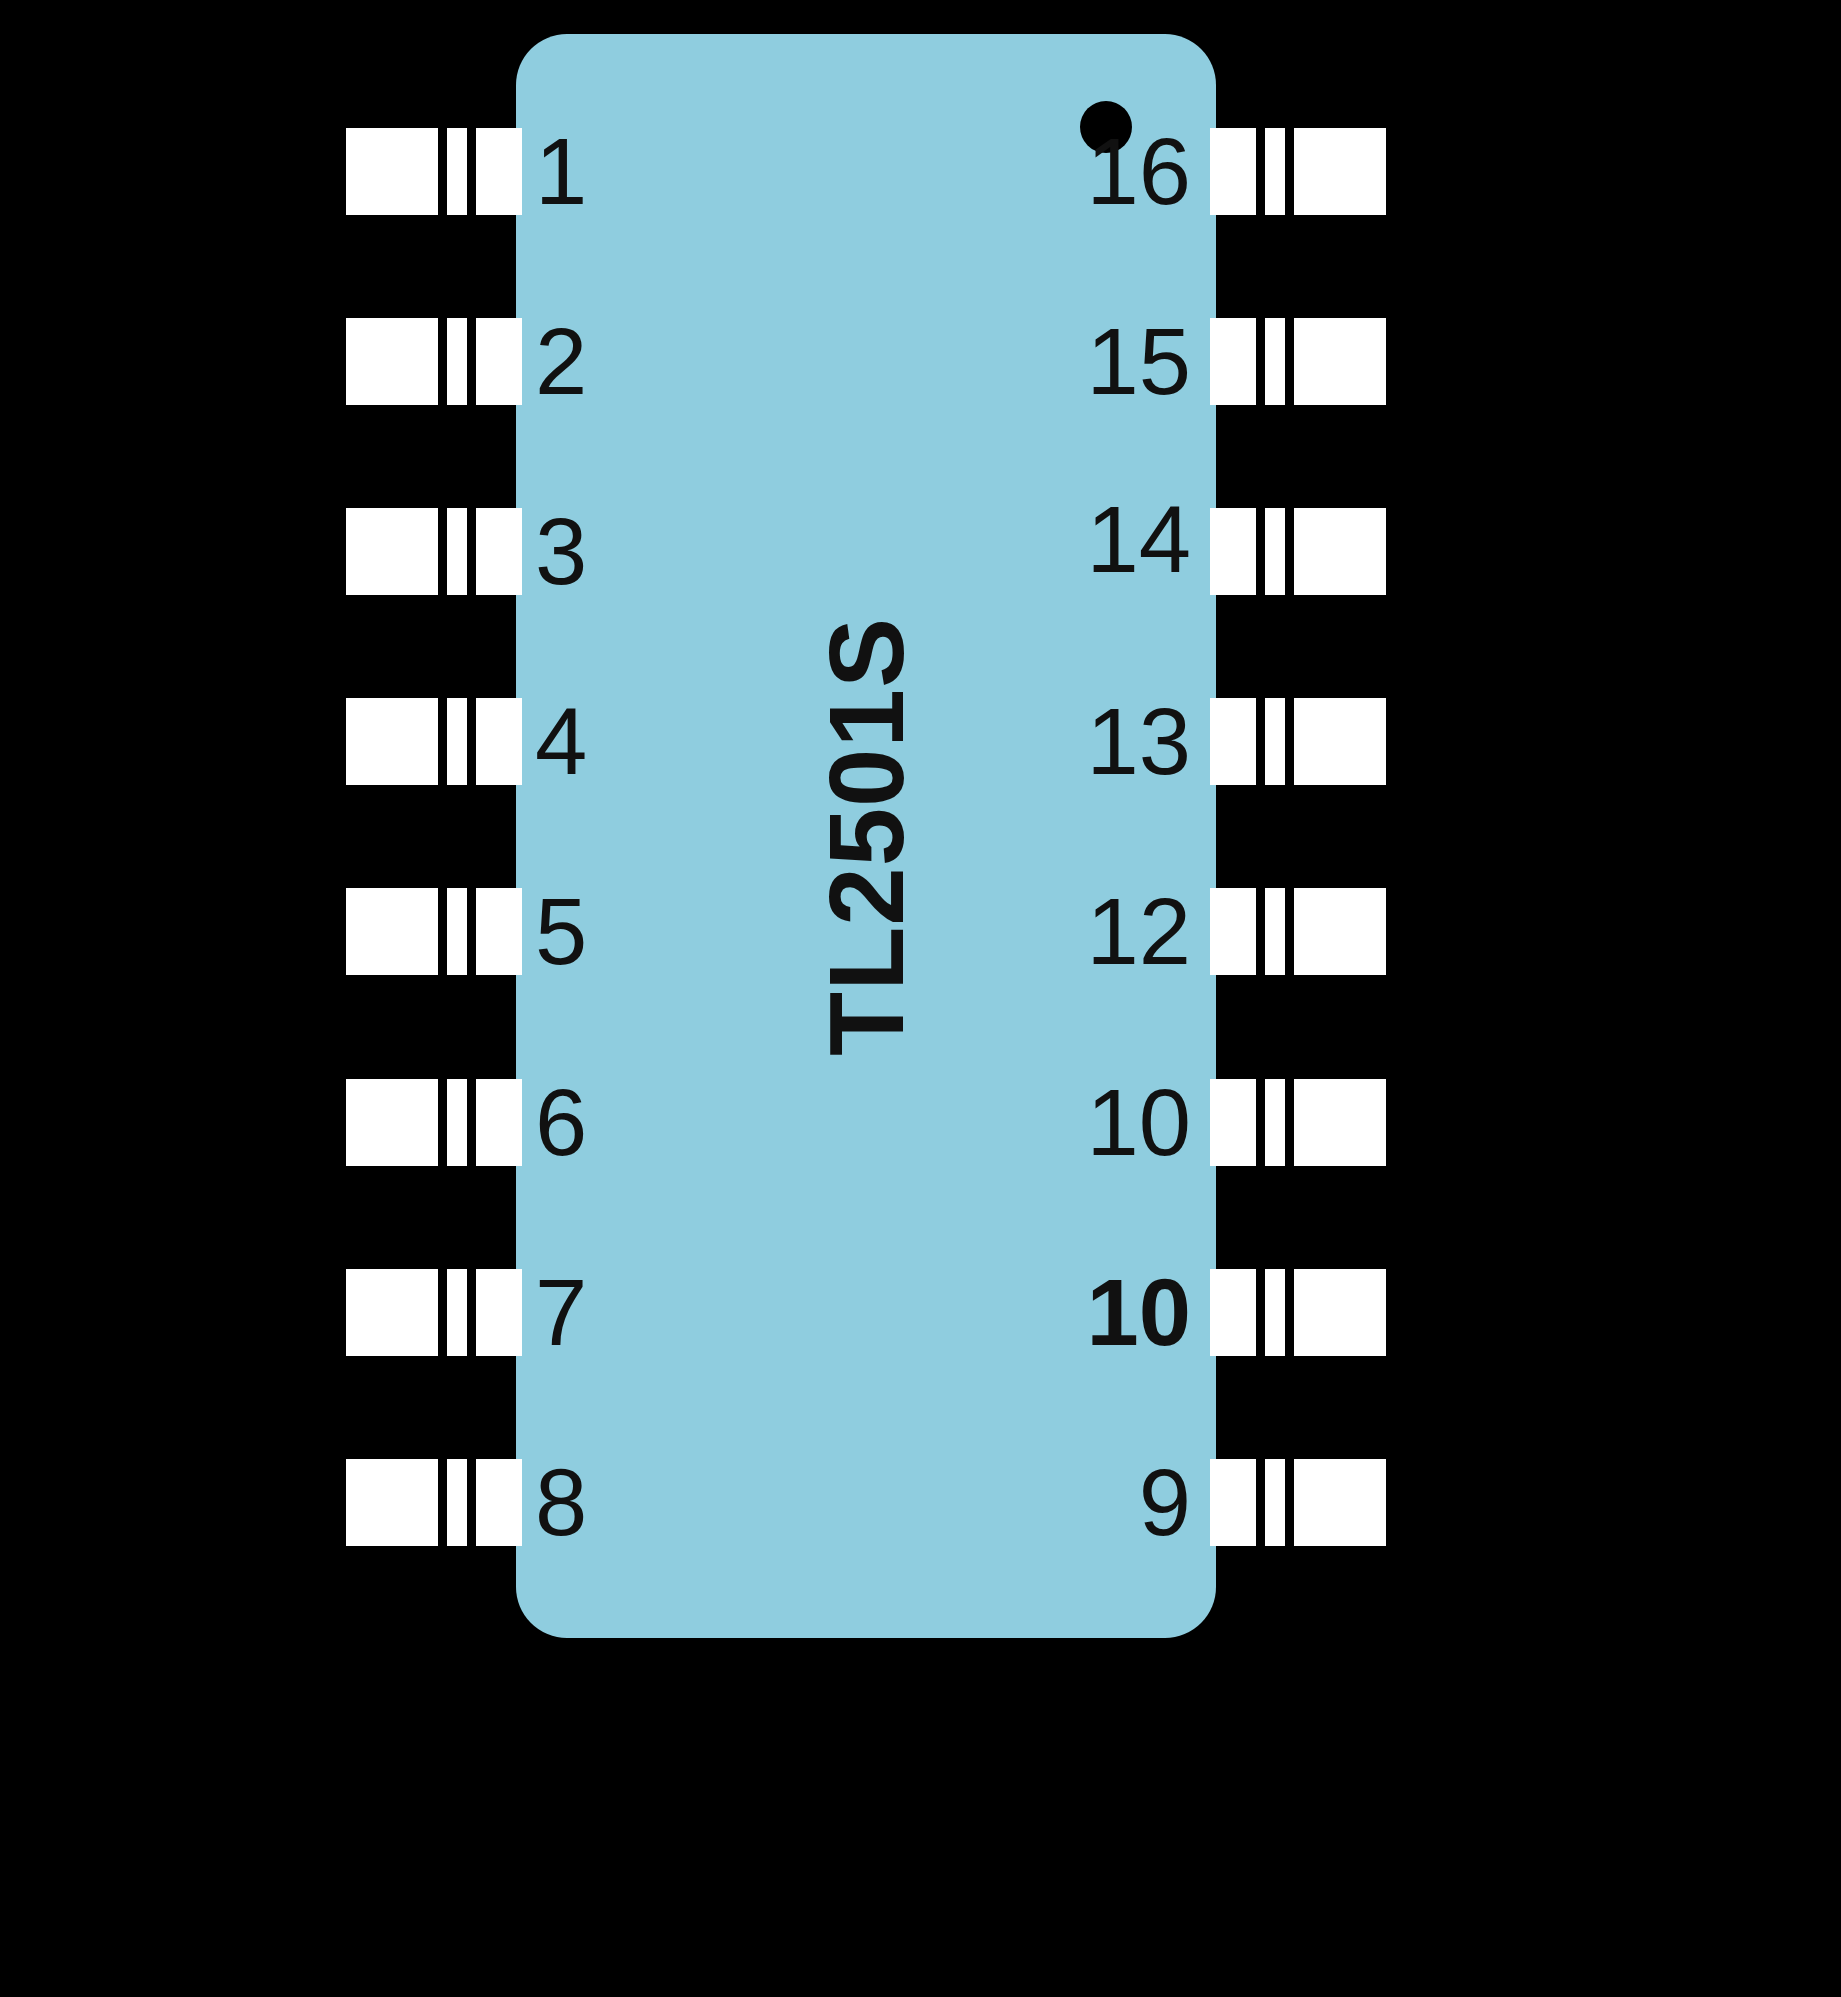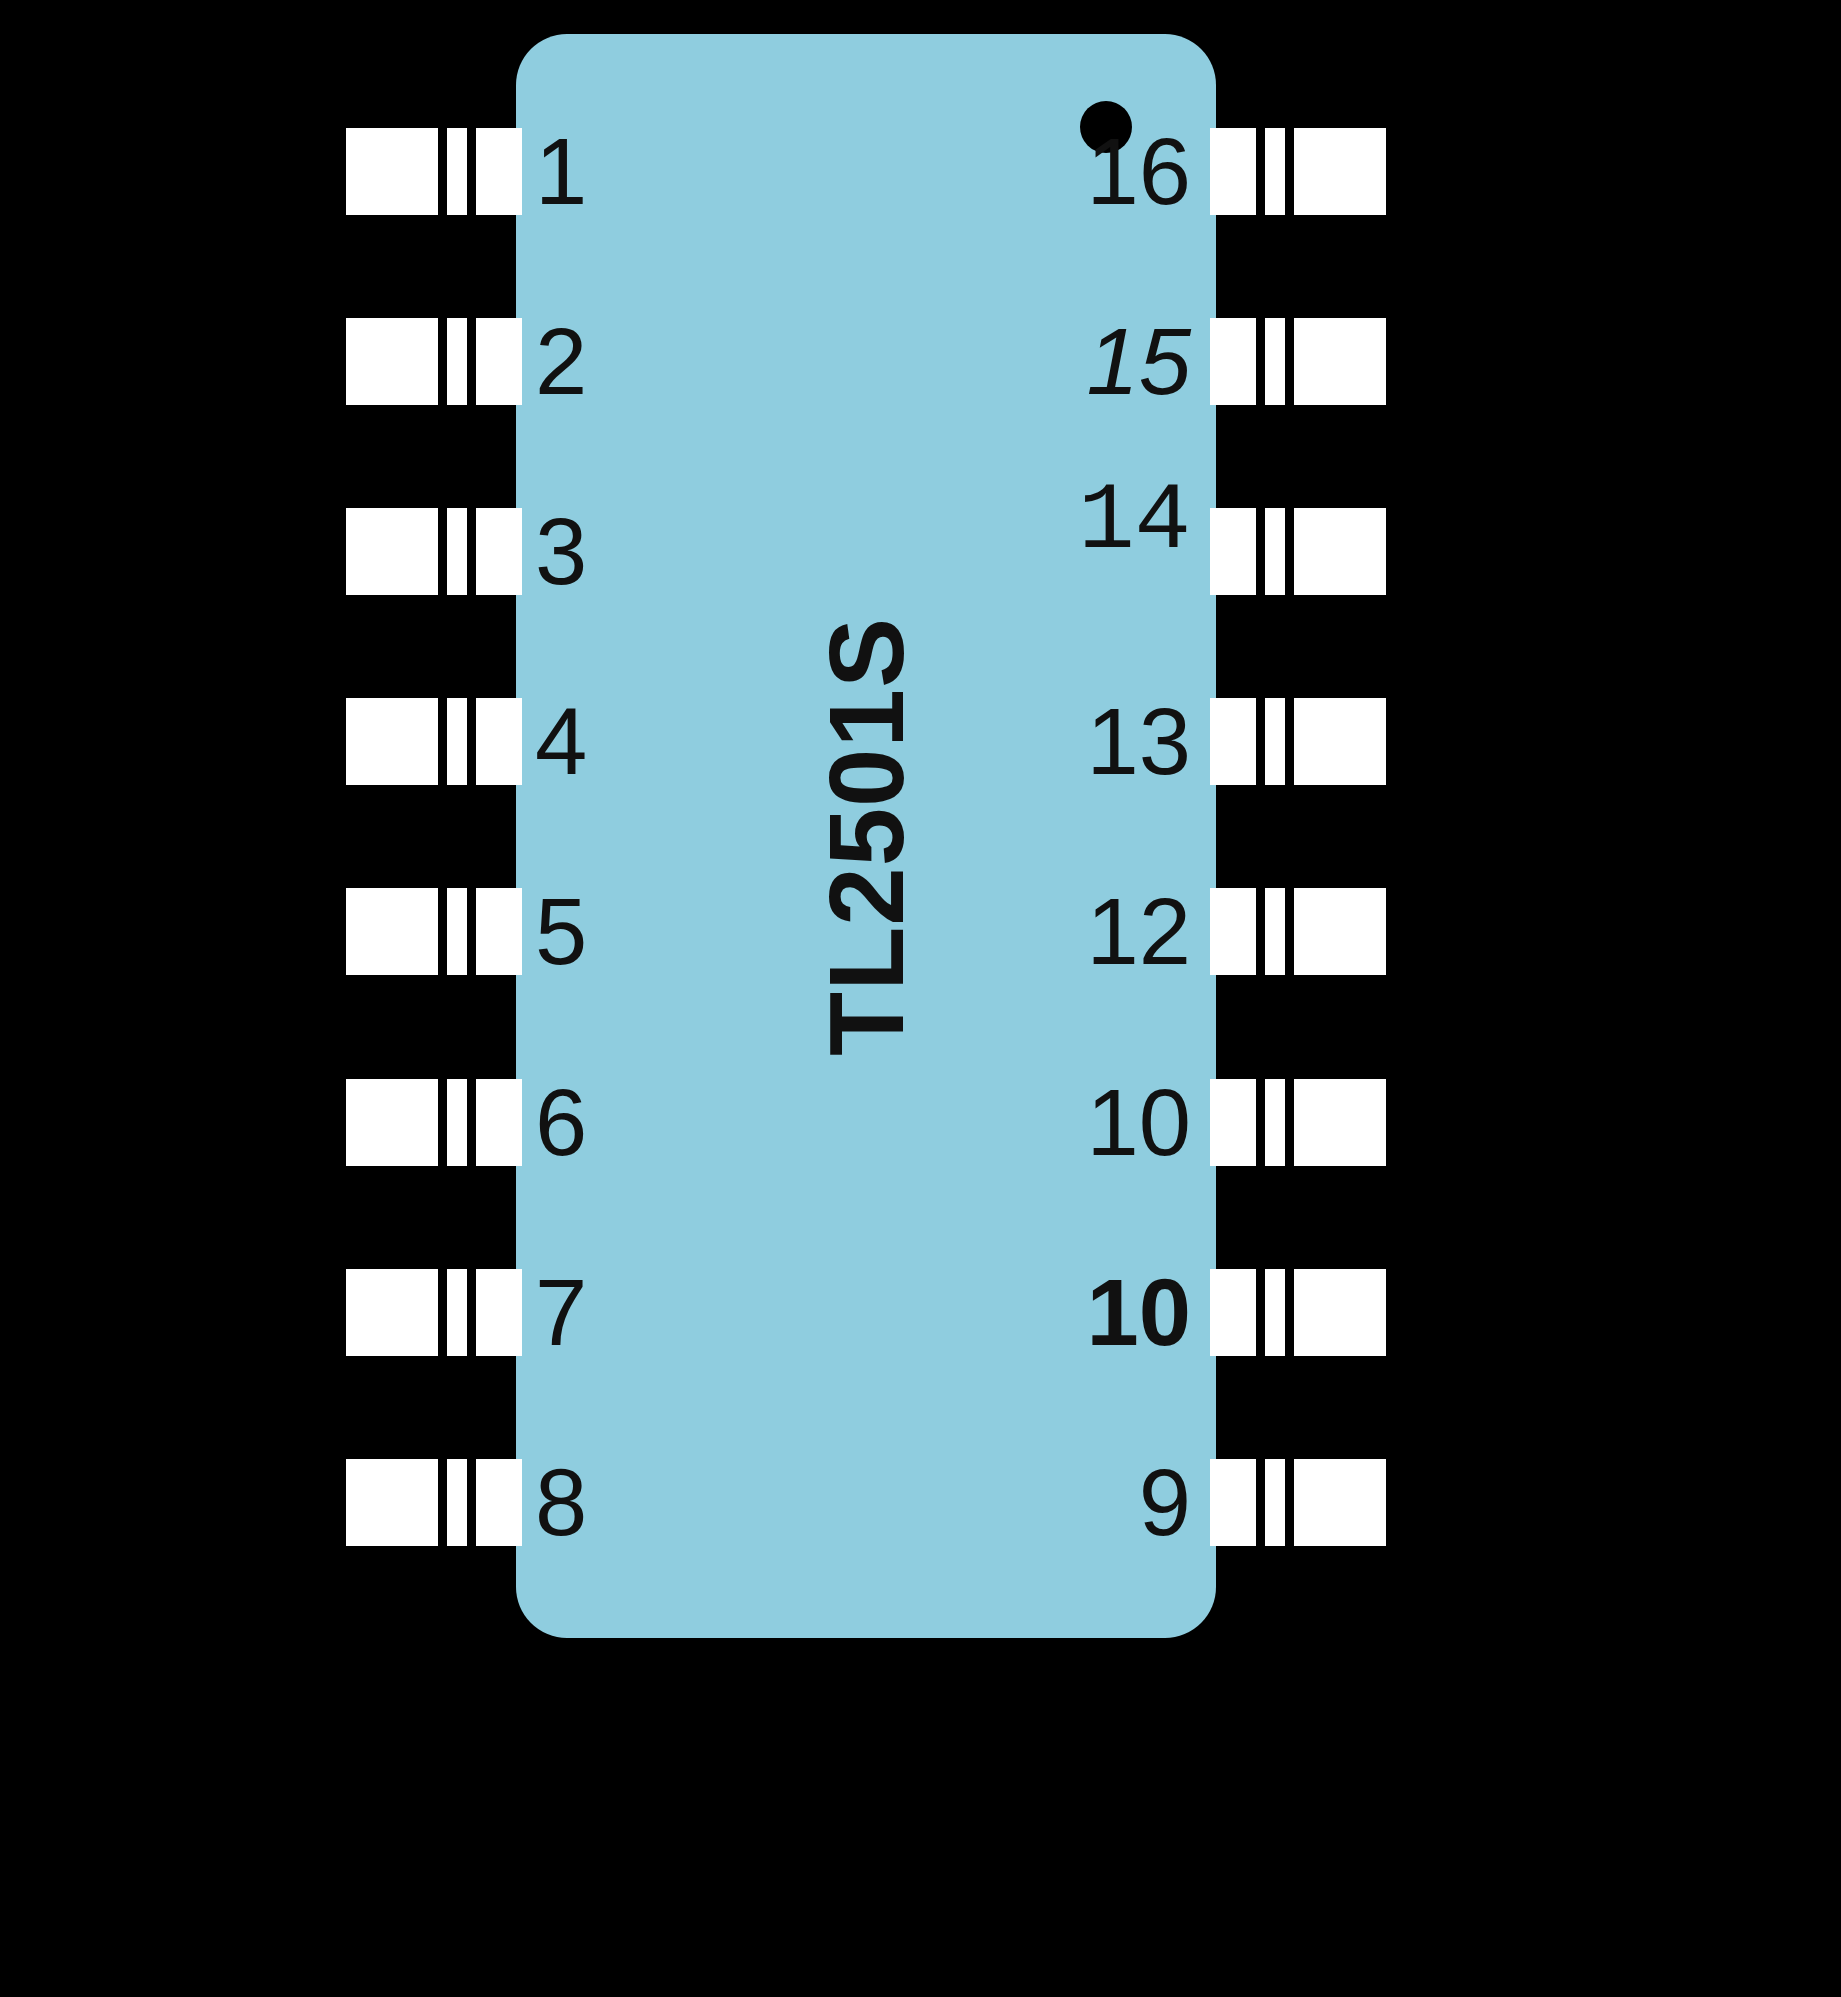--- a/index.html
+++ b/index.html
@@ -176,27 +176,27 @@
         <div class="pin-seg seg-outer"></div>
         <div class="pin-seg seg-middle"></div>
         <div class="pin-seg seg-inner"></div>
       </div>
       <div class="pin-number pin-number-right" style="top: 128px;">16</div>
       <div class="pin pin-right" style="top: 318px;">
         <div class="pin-seg seg-outer"></div>
         <div class="pin-seg seg-middle"></div>
         <div class="pin-seg seg-inner"></div>
       </div>
-      <div class="pin-number pin-number-right" style="top: 318px; font-style: italic;">15</div>
+      <div class="pin-number pin-number-right" style="top: 318px;">15</div>
       <div class="pin pin-right" style="top: 508px;">
         <div class="pin-seg seg-outer"></div>
         <div class="pin-seg seg-middle"></div>
         <div class="pin-seg seg-inner"></div>
       </div>
-      <div class="pin-number pin-number-right" style="top: 479px; font-family: Liberation Mono, monospace;">14</div>
+      <div class="pin-number pin-number-right" style="top: 496px;">14</div>
       <div class="pin pin-right" style="top: 698px;">
         <div class="pin-seg seg-outer"></div>
         <div class="pin-seg seg-middle"></div>
         <div class="pin-seg seg-inner"></div>
       </div>
       <div class="pin-number pin-number-right" style="top: 698px;">13</div>
       <div class="pin pin-right" style="top: 888px;">
         <div class="pin-seg seg-outer"></div>
         <div class="pin-seg seg-middle"></div>
         <div class="pin-seg seg-inner"></div>

